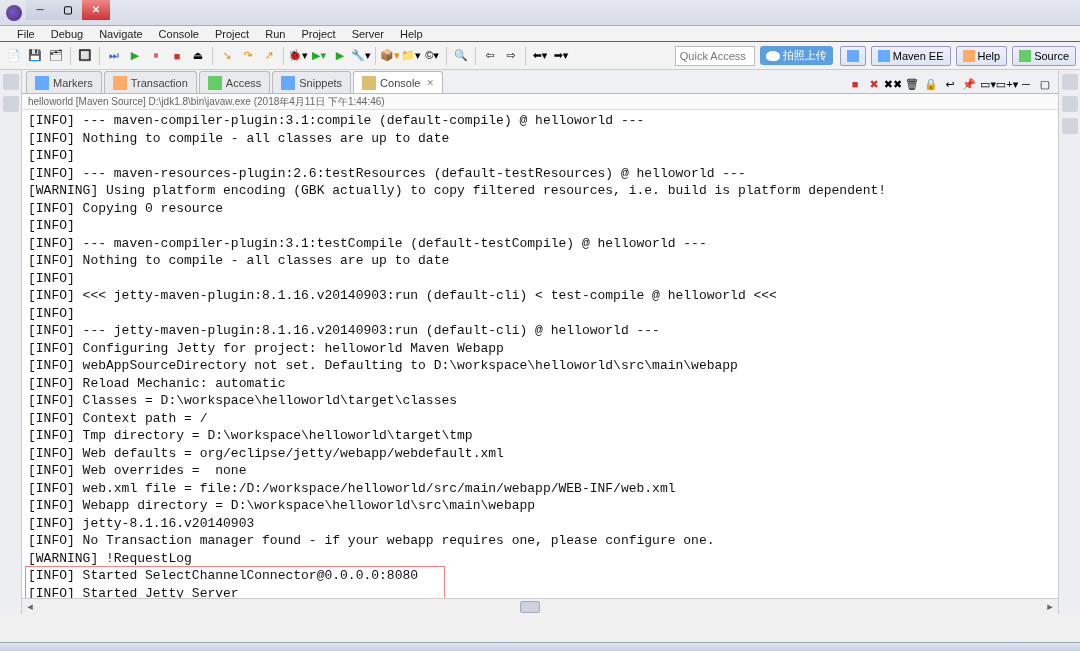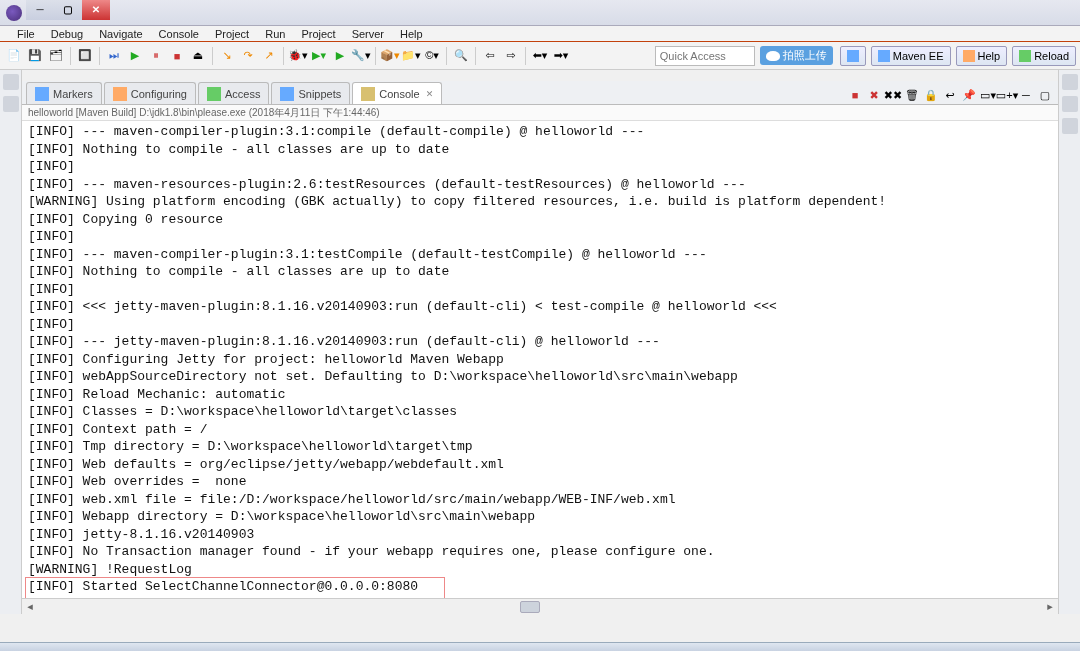--- a/index.html
+++ b/index.html
@@ -18,34 +18,34 @@
 
 
 .menubar { height:16px; background:#f3f3f3; display:flex; align-items:center; border-bottom:1px solid #c2410c; padding-left:9px; }
 .menubar .mi { padding:2px 8px; color:#222; cursor:default; }
 
 
 .toolbar { height:28px; background:#f3f3f3; display:flex; align-items:center; border-bottom:1px solid #ccc; padding:0 4px; gap:1px; }
 .tbtn { width:20px; height:20px; display:flex; align-items:center; justify-content:center; border-radius:2px; font-size:11px; }
 .tsep { width:1px; height:18px; background:#ccc; margin:0 3px; }
 .qa { margin-left:auto; }
-.qa input { width:100px; height:20px; border:1px solid #bbb; padding:0 4px; font-size:11px; color:#888; }
+.qa input { width:80px; height:20px; border:1px solid #bbb; padding:0 4px; font-size:11px; color:#888; }
 .pbtn { height:20px; padding:0 6px; border:1px solid #99b; background:linear-gradient(#eef,#dde6f2); display:flex; align-items:center; gap:3px; margin-left:4px; border-radius:2px; font-size:11px; }
 .pbtn .pi { width:12px; height:12px; }
 .upload-badge { background:#5aa0e0; color:#fff; padding:2px 6px; border-radius:3px; display:flex; align-items:center; gap:3px; margin-left:4px; margin-right:2px; }
 .upload-badge .ci { width:14px; height:10px; background:#fff; border-radius:50% 50% 40% 40%; }
 
 
 .workspace { display:flex; height:544px; }
 .leftgutter, .rightgutter { width:22px; background:#eceef2; border-right:1px solid #ccc; }
 .rightgutter { border-right:none; border-left:1px solid #ccc; display:flex; flex-direction:column; align-items:center; padding-top:4px; gap:6px; }
 .leftgutter { display:flex; flex-direction:column; align-items:center; padding-top:4px; gap:6px; }
 .gicon { width:16px; height:16px; background:#d0d4dc; border-radius:2px; }
 
-.main { flex:1; display:flex; flex-direction:column; background:#fff;margin-top:11px; }
+.main { flex:1; display:flex; flex-direction:column; background:#fff; }
 
 
 .tabstrip { height:24px; background:#eef0f3; display:flex; align-items:flex-end; border-bottom:1px solid #bbb; padding-left:4px; }
 .tab { height:22px; padding:0 8px; display:flex; align-items:center; gap:4px; border:1px solid #bbb; border-bottom:none; margin-right:2px; background:#e8eaee; border-radius:3px 3px 0 0; font-size:11px; color:#444; }
 .tab .ti { width:14px; height:14px; }
 .tab.active { background:#fff;justify-content:center; }
 .tab .tx { font-size:9px; color:#888; margin-left:2px; }
 .tabtools { margin-left:auto; display:flex; align-items:center; gap:1px; padding-right:4px; }
 .ttbtn { width:18px; height:18px; display:flex; align-items:center; justify-content:center; border-radius:2px; }
 
@@ -148,40 +148,40 @@
   <div class="pbtn">
     <div class="pi bg-blue"></div>
     <span>Maven EE</span>
   </div>
   <div class="pbtn">
     <div class="pi bg-orange"></div>
     <span>Help</span>
   </div>
   <div class="pbtn">
     <div class="pi bg-green"></div>
-    <span>Reload</span>
+    <span>Source</span>
   </div>
 </div>
 
 <div class="workspace">
   <div class="leftgutter">
     <div class="gicon"></div>
     <div class="gicon"></div>
   </div>
 
   <div class="main">
 
     <div class="tabstrip">
       <div class="tab">
         <div class="ti bg-blue"></div>
         <span>Markers</span>
       </div>
       <div class="tab">
         <div class="ti bg-orange"></div>
-        <span>Configuring</span>
+        <span>Transaction</span>
       </div>
       <div class="tab">
         <div class="ti bg-green"></div>
         <span>Access</span>
       </div>
       <div class="tab">
         <div class="ti bg-blue"></div>
         <span>Snippets</span>
       </div>
       <div class="tab active">
@@ -198,21 +198,21 @@
         <div class="ttbtn">🔒</div>
         <div class="ttbtn">↩</div>
         <div class="ttbtn">📌</div>
         <div class="ttbtn">▭▾</div>
         <div class="ttbtn">▭+▾</div>
         <div class="ttbtn">─</div>
         <div class="ttbtn">▢</div>
       </div>
     </div>
 
-    <div class="conhdr">helloworld [Maven Build] D:\jdk1.8\bin\please.exe (2018年4月11日 下午1:44:46)</div>
+    <div class="conhdr">helloworld [Maven Source] D:\jdk1.8\bin\javaw.exe (2018年4月11日 下午1:44:46)</div>
 
     <div class="console" id="console"><div>[INFO] --- maven-compiler-plugin:3.1:compile (default-compile) @ helloworld ---</div><div>[INFO] Nothing to compile - all classes are up to date</div><div>[INFO]</div><div>[INFO] --- maven-resources-plugin:2.6:testResources (default-testResources) @ helloworld ---</div><div>[WARNING] Using platform encoding (GBK actually) to copy filtered resources, i.e. build is platform dependent!</div><div>[INFO] Copying 0 resource</div><div>[INFO]</div><div>[INFO] --- maven-compiler-plugin:3.1:testCompile (default-testCompile) @ helloworld ---</div><div>[INFO] Nothing to compile - all classes are up to date</div><div>[INFO]</div><div>[INFO] &lt;&lt;&lt; jetty-maven-plugin:8.1.16.v20140903:run (default-cli) &lt; test-compile @ helloworld &lt;&lt;&lt;</div><div>[INFO]</div><div>[INFO] --- jetty-maven-plugin:8.1.16.v20140903:run (default-cli) @ helloworld ---</div><div>[INFO] Configuring Jetty for project: helloworld Maven Webapp</div><div>[INFO] webAppSourceDirectory not set. Defaulting to D:\workspace\helloworld\src\main\webapp</div><div>[INFO] Reload Mechanic: automatic</div><div>[INFO] Classes = D:\workspace\helloworld\target\classes</div><div>[INFO] Context path = /</div><div>[INFO] Tmp directory = D:\workspace\helloworld\target\tmp</div><div>[INFO] Web defaults = org/eclipse/jetty/webapp/webdefault.xml</div><div>[INFO] Web overrides =  none</div><div>[INFO] web.xml file = file:/D:/workspace/helloworld/src/main/webapp/WEB-INF/web.xml</div><div>[INFO] Webapp directory = D:\workspace\helloworld\src\main\webapp</div><div>[INFO] jetty-8.1.16.v20140903</div><div>[INFO] No Transaction manager found - if your webapp requires one, please configure one.</div><div>[WARNING] !RequestLog</div><div>[INFO] Started SelectChannelConnector@0.0.0.0:8080</div><div>[INFO] Started Jetty Server</div><div class="hlbox" style="left: 3px; top: 456px; height: 37px; width: 420px;"></div></div>
 
     <div class="hscroll">
       <div class="arrow">◂</div>
       <div class="track">
           <div class="thumb"></div>
         </div>
       <div class="arrow">▸</div>
     </div>

